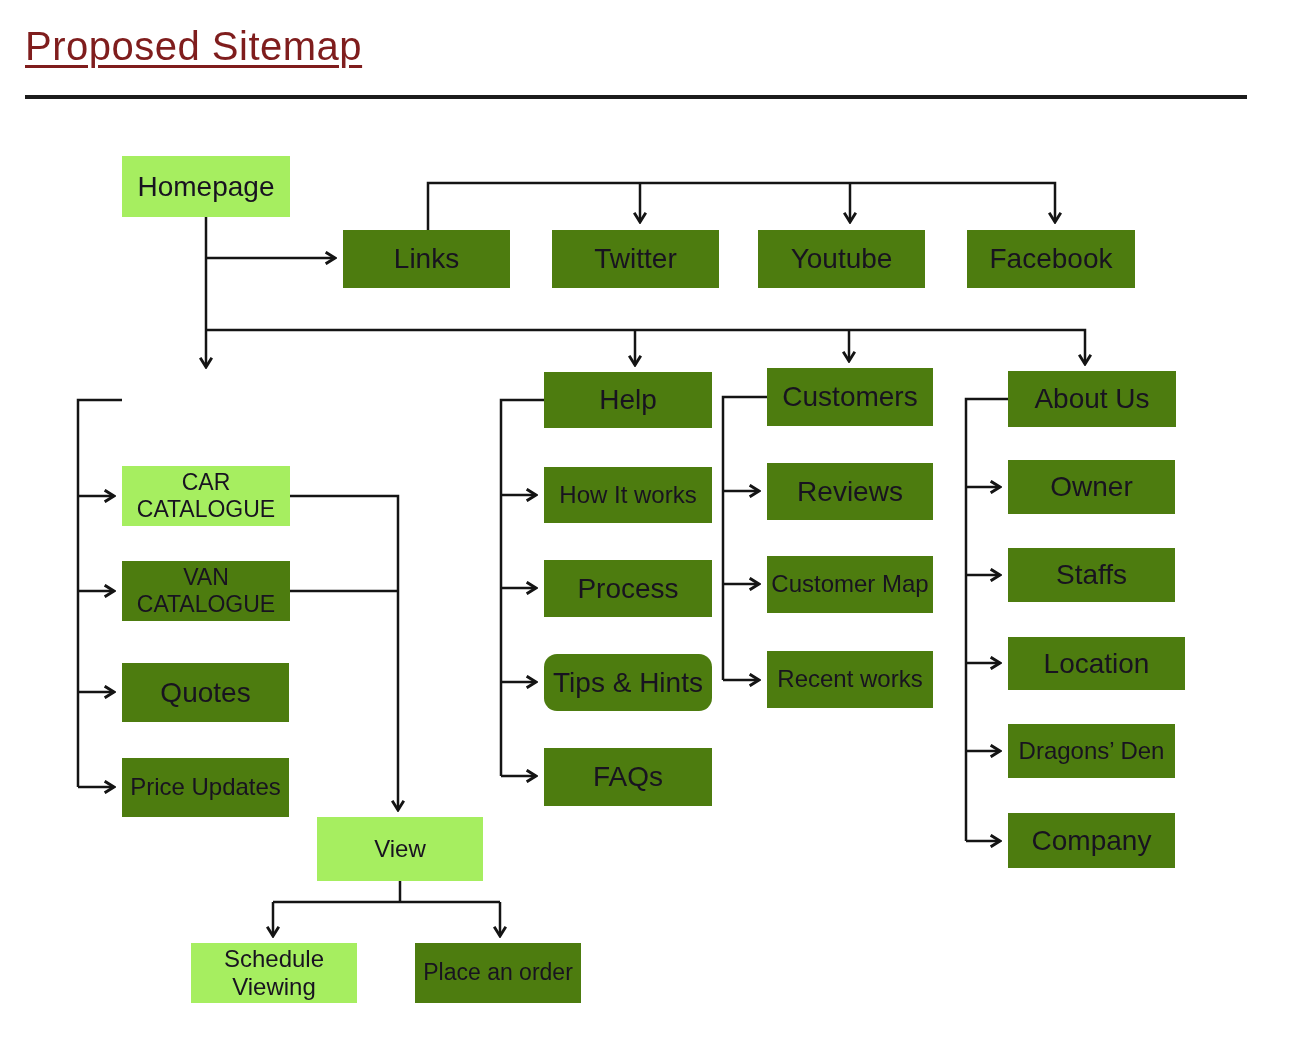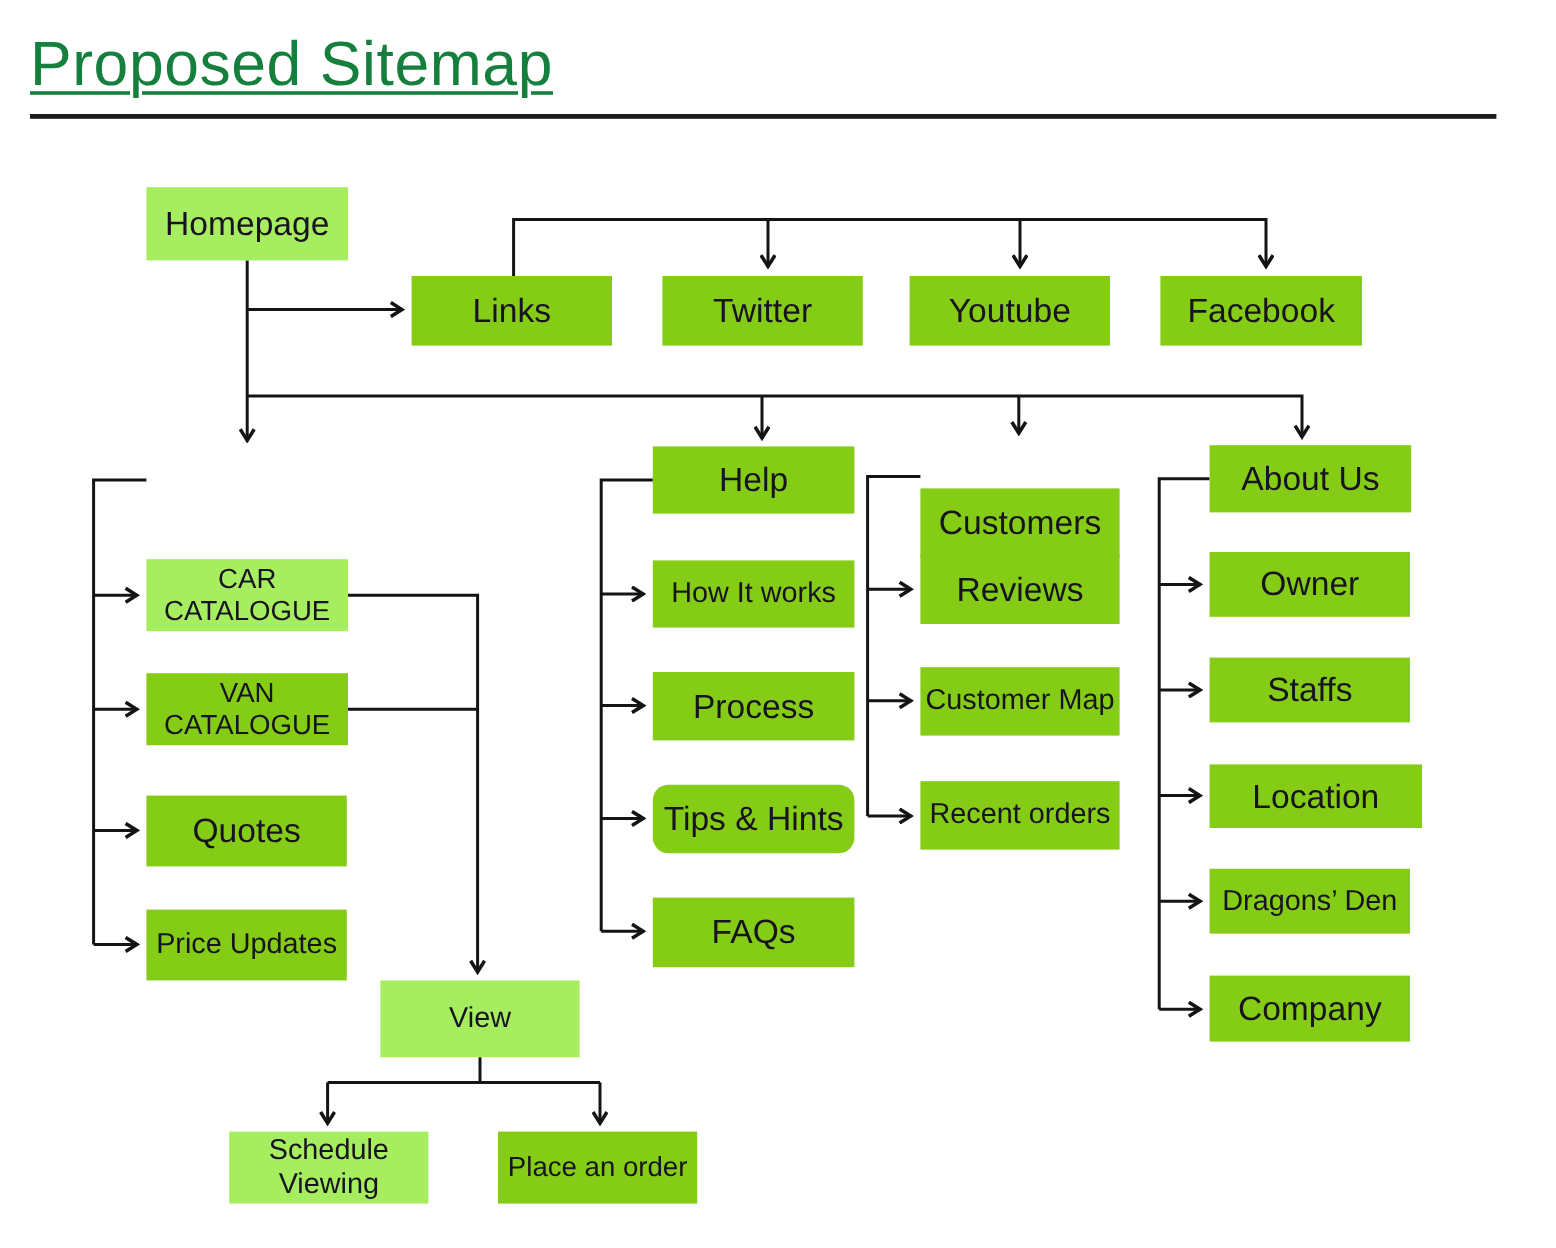--- a/index.html
+++ b/index.html
@@ -2,39 +2,39 @@
 <html><head>
 <meta charset="utf-8">
 <style>
   html,body{margin:0;padding:0;background:#ffffff;}
   .stage{
     position:relative;width:1297px;height:1040px;background:#ffffff;
     font-family:"Liberation Sans",sans-serif;overflow:hidden;
   }
   .page-title{
     position:absolute;left:25px;top:24px;margin:0;
-    font-size:52px;font-weight:400;color:#15803d;
+    font-size:40px;font-weight:400;color:#7f1d1d;
     text-decoration:underline;text-decoration-thickness:3px;text-underline-offset:5px;
     letter-spacing:0.5px;white-space:nowrap;
   }
   .title-rule{
     position:absolute;left:25px;top:95px;width:1222px;height:4px;background:#1c1c1c;
   }
   .connectors{position:absolute;left:0;top:0;width:1297px;height:1040px;}
   .connectors path{stroke:#141414;stroke-width:2.5;fill:none;}
   .node{
     position:absolute;display:flex;align-items:center;justify-content:center;
     text-align:center;color:#181320;font-size:28px;line-height:1.18;
     white-space:nowrap;
   }
   .node.wrap{white-space:normal;text-align:center;}
   .node.small{font-size:24px;}
   .node.xs{font-size:23px;}
   .green{background:#a6ee60;}
-  .purple{background:#84cc16;}
+  .purple{background:#4d7c0f;}
 </style>
 </head>
 <body>
 
 <div class="stage">
 
   <h1 class="page-title">Proposed Sitemap</h1>
   <div class="title-rule"></div>
 
   <svg class="connectors" width="1297" height="1040" viewBox="0 0 1297 1040" xmlns="http://www.w3.org/2000/svg">
@@ -104,24 +104,24 @@
   <div class="node green small" style="left:317px;top:817px;width:166px;height:64px;">View</div>
   <div class="node green small wrap" style="left:191px;top:943px;width:166px;height:60px;">Schedule Viewing</div>
   <div class="node purple xs" style="left:415px;top:943px;width:166px;height:60px;">Place an order</div>
 
   <div class="node purple" style="left:544px;top:372px;width:168px;height:56px;">Help</div>
   <div class="node purple small" style="left:544px;top:467px;width:168px;height:56px;">How It works</div>
   <div class="node purple" style="left:544px;top:560px;width:168px;height:57px;">Process</div>
   <div class="node purple" style="left:544px;top:654px;width:168px;height:57px;border-radius:13px;">Tips &amp; Hints</div>
   <div class="node purple" style="left:544px;top:748px;width:168px;height:58px;">FAQs</div>
 
-  <div class="node purple" style="left:767px;top:368px;width:166px;height:58px;margin-top:39px;">Customers</div>
+  <div class="node purple" style="left:767px;top:368px;width:166px;height:58px;">Customers</div>
   <div class="node purple" style="left:767px;top:463px;width:166px;height:57px;">Reviews</div>
   <div class="node purple small" style="left:767px;top:556px;width:166px;height:57px;">Customer Map</div>
-  <div class="node purple small" style="left:767px;top:651px;width:166px;height:57px;">Recent orders</div>
+  <div class="node purple small" style="left:767px;top:651px;width:166px;height:57px;">Recent works</div>
 
   <div class="node purple" style="left:1008px;top:371px;width:168px;height:56px;">About Us</div>
   <div class="node purple" style="left:1008px;top:460px;width:167px;height:54px;">Owner</div>
   <div class="node purple" style="left:1008px;top:548px;width:167px;height:54px;">Staffs</div>
   <div class="node purple" style="left:1008px;top:637px;width:177px;height:53px;text-align:center;">Location</div>
   <div class="node purple small" style="left:1008px;top:724px;width:167px;height:54px;">Dragons’ Den</div>
   <div class="node purple" style="left:1008px;top:813px;width:167px;height:55px;">Company</div>
 
 </div>
 

